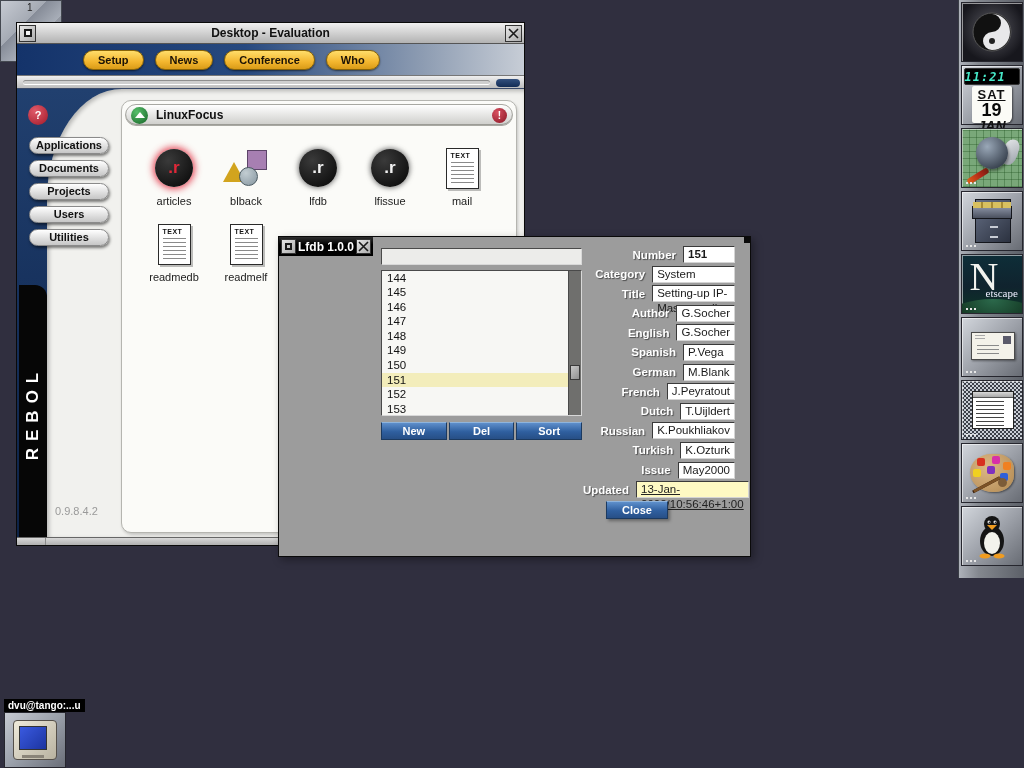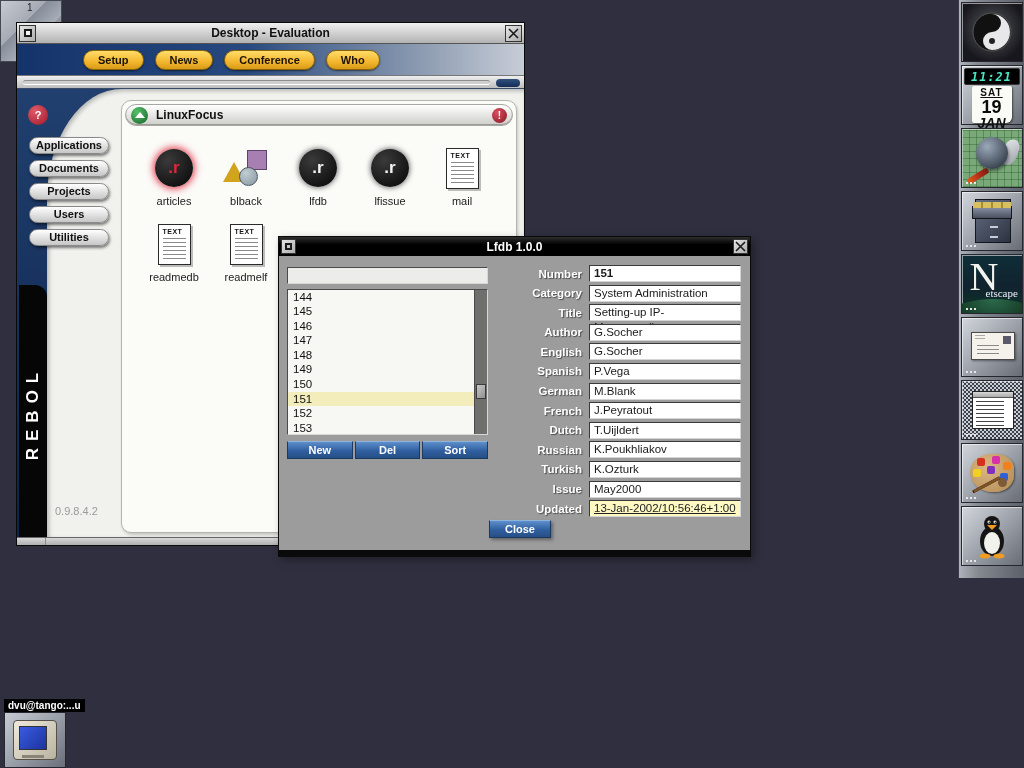--- a/index.html
+++ b/index.html
@@ -95,21 +95,21 @@
   .v-doc .lines { margin-top:3px; height:24px;
     background:repeating-linear-gradient(180deg,#8a8a8a 0 1px,transparent 1px 4px); }
 
   .resizebar { height:8px; flex:0 0 8px; background:linear-gradient(180deg,#d8d8d8,#b0b0b0);
     border-top:1px solid #666; position:relative; }
   .resizebar:before,.resizebar:after { content:""; position:absolute; top:0; bottom:0; width:1px; background:#8a8a8a; }
   .resizebar:before { left:28px; } .resizebar:after { right:28px; }
 
   
   #win-lfdb { left:278px; top:236px; width:473px; height:321px; z-index:3; background:#9c9c9c;
-    display:flex; flex-direction:column; box-shadow:3px 3px 8px rgba(0,0,0,.35); }
+    display:flex; flex-direction:row; box-shadow:3px 3px 8px rgba(0,0,0,.35); }
   #win-lfdb .tbar { background:linear-gradient(180deg,#2e2e2e,#000 40%); color:#fff; height:19px; }
   #win-lfdb .tbtn { width:15px; height:15px; }
   #win-lfdb .tbtn .sq { width:7px; height:7px; border-width:2px; background:#c8c8c8; }
   .lfdb-body { position:relative; flex:1; }
   .leftcol { position:absolute; left:8px; top:9px; width:201px; }
   .search { width:100%; height:17px; background:#ececea; border:1px solid;
     border-color:#4a4a4a #d8d8d8 #d8d8d8 #4a4a4a; font-size:11px; padding:0 3px;
     font-family:"Liberation Sans",sans-serif; }
   .listbox { margin-top:5px; height:146px; display:flex; border:1px solid; border-color:#4a4a4a #d8d8d8 #d8d8d8 #4a4a4a;
     background:#f7f7f4; overflow:hidden; }
@@ -124,42 +124,42 @@
     background:linear-gradient(180deg,#5e8fcb 0%,#2f5f9f 55%,#274f86 100%);
     border:1px solid #1c3a60; border-top-color:#8fb4dc; cursor:pointer; font-family:"Liberation Sans",sans-serif; }
   .form { position:absolute; left:210px; right:9px; top:9px; }
   .frow { display:flex; align-items:center; margin-bottom:2.6px; }
   .flabel { width:100px; text-align:right; padding-right:7px; font-size:11.5px; font-weight:bold; color:#fff;
     text-shadow:1px 1px 1px #4c4c4c; }
   .fval { flex:1; height:17px; line-height:15px; background:#fff; border:1px solid;
     border-color:#3a3a3a #d4d4d4 #d4d4d4 #3a3a3a; font-size:11.5px; color:#1a1a1a; padding:0 4px; cursor:text; }
   .frow.bold .fval { font-weight:bold; }
   .frow.readonly .fval { background:#fef9c3; color:#222; cursor:default;text-decoration:underline; }
-  .close-row { display:flex; justify-content:flex-start; padding-right:44px; margin-top:3px; }
+  .close-row { display:flex; justify-content:center; padding-right:44px; margin-top:3px; }
   .close-row .bluebtn { flex:0 0 62px; box-shadow:2px 2px 3px rgba(0,0,0,.35); }
   .lfdb-resizebar { height:6px; flex:0 0 6px; background:#0a0a0a; }
 
   
   .dock { position:absolute; right:0; top:0; width:66px; height:578px; z-index:1;
     background:linear-gradient(90deg,#aeb2ba 0%,#84888f 30%,#5c6068 100%); border-left:1px solid #3a3e46;
     padding-top:2px; }
   .tile { width:62px; height:60px; margin:0 auto 3px auto; position:relative; cursor:pointer;
     background:linear-gradient(135deg,#d2d6dc 0%,#9ea2aa 50%,#686c74 100%);
     border:1px solid #26262e; box-shadow:inset 1px 1px 0 rgba(255,255,255,.55); }
   .dots { position:absolute; left:4px; bottom:3px; width:2px; height:2px; background:#e6e6e6;
     box-shadow:4px 0 0 #e6e6e6, 8px 0 0 #e6e6e6; }
 
   .tile-wmaker { background:radial-gradient(circle at 50% 45%,#5a5a62 0%,#17171d 75%); display:flex; align-items:center; justify-content:center; }
   .tile-clock { display:flex; flex-direction:column; align-items:center; padding-top:2px; gap:1px; }
   .lcd { width:56px; height:17px; background:#000; border-radius:2px; border:1px solid #333;
-    display:flex; align-items:center; justify-content:center; }
+    display:flex; align-items:center; }
   .lcd span { font-family:"DejaVu Sans Mono",monospace; font-style:italic; font-weight:bold; font-size:12px; color:#46e8c8; letter-spacing:1px; }
   .cal { width:40px; height:37px; background:#fbfbf6; border-radius:2px 2px 6px 2px; box-shadow:1px 1px 2px rgba(0,0,0,.5);
     display:flex; flex-direction:column; align-items:center; line-height:1; padding-top:2px; }
-  .cal .dow { font-size:10px; font-weight:bold; letter-spacing:1px; color:#111;text-decoration:underline; }
+  .cal .dow { font-size:13px; font-weight:bold; letter-spacing:1px; color:#111;text-decoration:underline; }
   .cal .dom { font-size:18px; font-weight:bold; color:#0a0a0a; }
   .cal .mon { font-size:14px; font-weight:bold; font-style:italic; color:#111; }
 
   .tile-paint { background:#79a879; background-image:
       repeating-linear-gradient(0deg,rgba(30,80,30,.35) 0 1px,transparent 1px 7px),
       repeating-linear-gradient(90deg,rgba(30,80,30,.35) 0 1px,transparent 1px 7px); }
   .paint-orb { position:absolute; left:14px; top:8px; width:32px; height:32px; border-radius:50%;
     background:radial-gradient(circle at 35% 30%,#9aa8b8,#1c2430); box-shadow:1px 2px 3px rgba(0,0,0,.4); }
   .paint-wing { position:absolute; right:4px; top:10px; width:16px; height:26px; border-radius:60% 40% 50% 50%;
     background:linear-gradient(135deg,#e8eaec,#9aa0a8); transform:rotate(18deg); }

